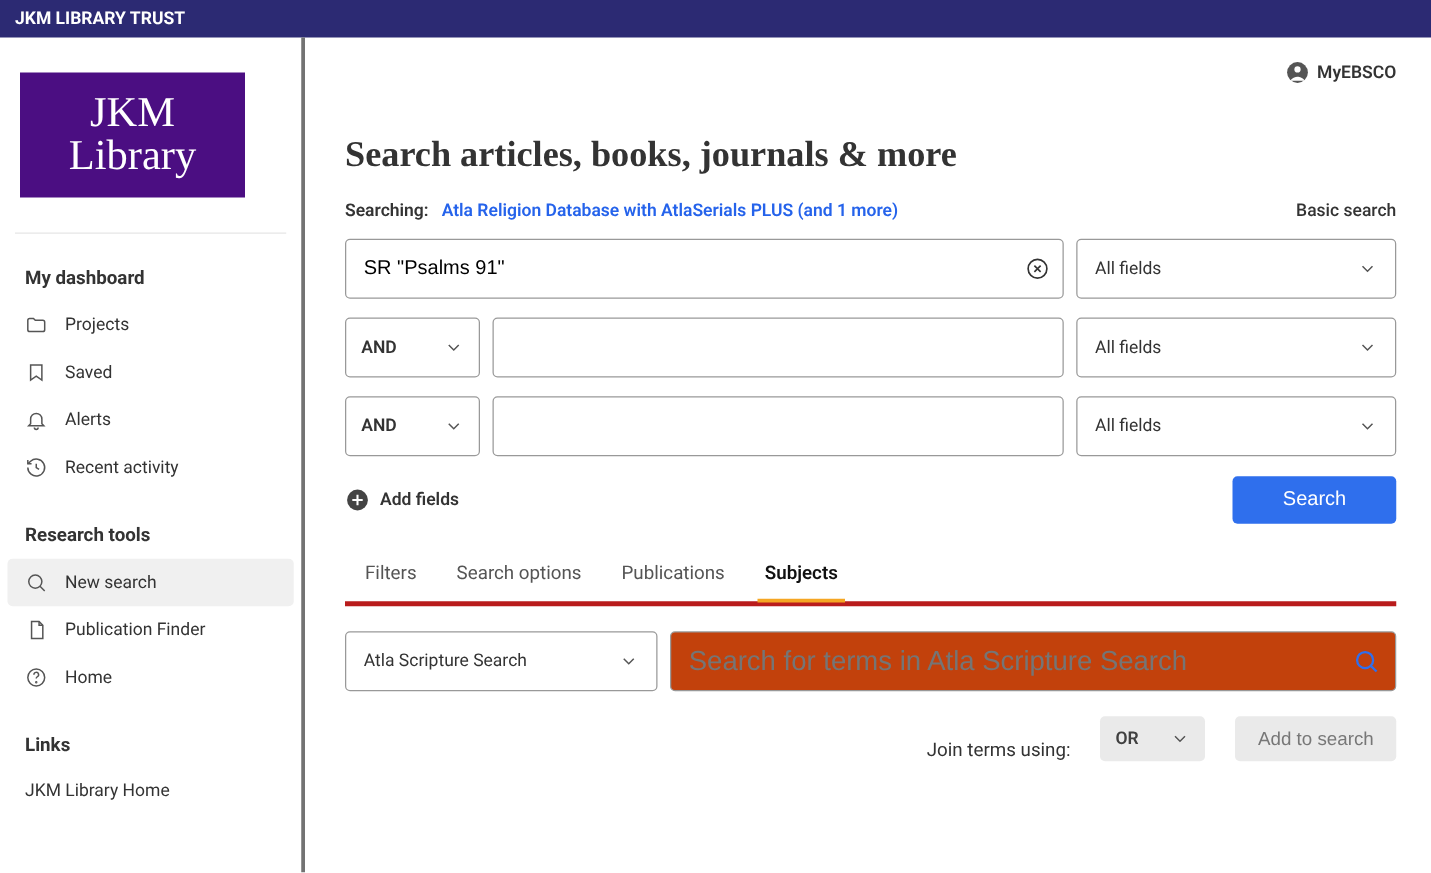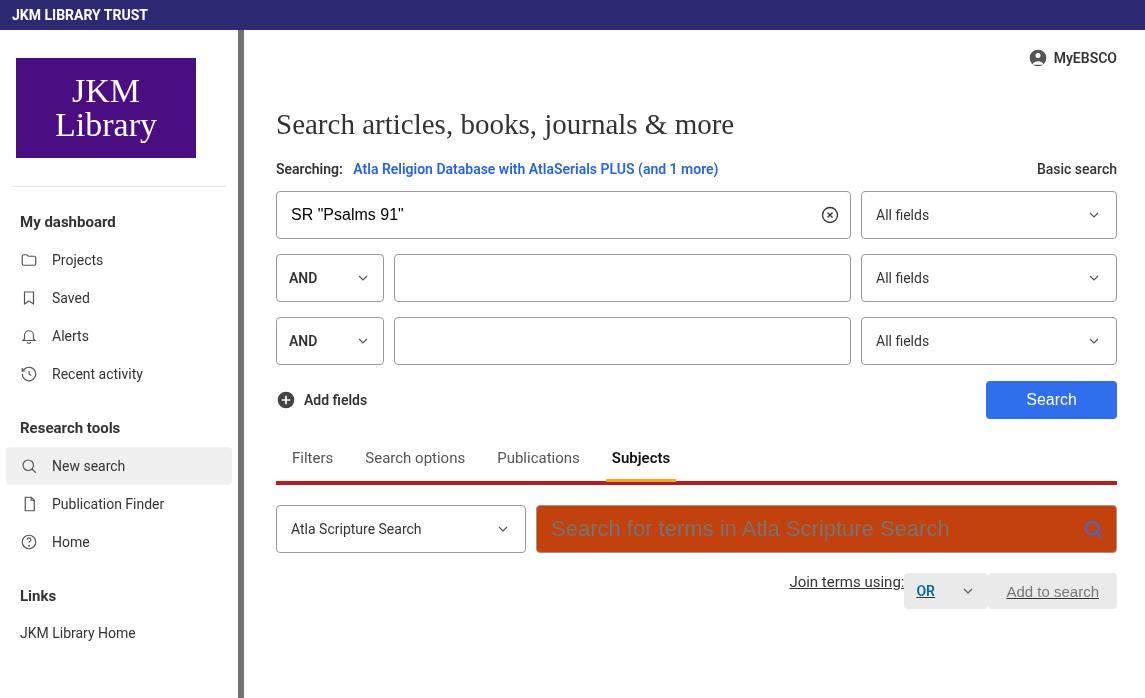--- a/index.html
+++ b/index.html
@@ -1,38 +1,38 @@
 <!DOCTYPE html>
 <html><head>
 <meta charset="utf-8">
 <style>
   * { margin: 0; padding: 0; box-sizing: border-box; }
   body { font-family: -apple-system, BlinkMacSystemFont, "Segoe UI", Roboto, sans-serif; color: #333; font-size: 14px; }
   .top-bar { background: #2c2a73; color: #fff; padding: 7px 12px; font-weight: 700; font-size: 14px; }
   .layout { display: flex; }
-  .sidebar { width: 244px; border-right: 6px solid #737373; min-height: calc(100vh - 30px); padding: 0 0 20px 0; }
+  .sidebar { width: 244px; border-right: 3px solid #737373; min-height: calc(100vh - 30px); padding: 0 0 20px 0; }
   .main { flex: 1; padding: 18px 28px 30px 32px; }
 
   .logo-wrap { padding: 28px 16px 24px; margin-bottom: 4px; }
   .logo { background: #4b0e82; color: #fff; width: 180px; height: 100px; display: flex; align-items: center; justify-content: center; flex-direction: column; font-family: "Brush Script MT", cursive; font-size: 34px; line-height: 1; }
   .logo-divider { border-top: 1px solid #e6e6e6; margin: 0 12px 18px; }
 
   .section-heading { font-weight: 700; font-size: 15px; padding: 8px 20px 10px; }
   .nav-item { display: flex; align-items: center; gap: 14px; padding: 10px 20px; cursor: pointer; color: #333; }
   .nav-item.active { background: #f0f0f0; border-radius: 4px; margin: 0 6px; padding: 10px 14px; }
   .nav-icon { width: 18px; height: 18px; display: inline-flex; align-items: center; justify-content: center; color: #555; flex-shrink: 0; }
   .nav-icon svg { width: 18px; height: 18px; stroke: currentColor; fill: none; stroke-width: 1.6; }
 
   .section-gap { height: 18px; }
 
   .top-right { display: flex; justify-content: flex-end; align-items: center; margin-bottom: 40px; }
   .myebsco { display: flex; align-items: center; gap: 6px; font-weight: 600; cursor: pointer; }
   .myebsco svg { width: 20px; height: 20px; fill: #555; }
 
-  .page-title { font-family: Georgia, "Times New Roman", serif; font-size: 29px; font-weight: 400; margin-bottom: 20px; }
+  .page-title { font-family: Georgia, "Times New Roman", serif; font-size: 29px; font-weight: 700; margin-bottom: 20px; }
 
   .searching-row { display: flex; justify-content: space-between; align-items: center; margin-bottom: 14px; }
   .searching-label { font-weight: 600; color: #333; font-size: 14px; }
   .db-link { color: #2563eb; font-weight: 600; cursor: pointer; }
   .basic-link { color: #333; font-weight: 500; cursor: pointer; }
 
   .search-rows { display: flex; flex-direction: column; gap: 15px; margin-bottom: 16px;}
   .search-row { display: flex; gap: 10px; align-items: stretch; }
   .bool-select { position: relative; display: flex; align-items: center; justify-content: space-between; width: 108px; border: 1px solid #999; border-radius: 4px; padding: 0 12px; height: 48px; cursor: pointer; font-weight: 600; background:#fff;}
   .field-select { position: relative; display: flex; align-items: center; justify-content: space-between; flex: 0 0 256px; border: 1px solid #999; border-radius: 4px; padding: 0 14px; height: 48px; cursor: pointer; background:#fff;}
@@ -53,23 +53,23 @@
   .tab.active { color: #111; font-weight: 600; }
   .tab.active::after { content: ""; position: absolute; left: -6px; right: -6px; bottom: -1px; height: 3px; background: #f5a623; }
 
   .subjects-row { display: flex; gap: 10px; margin-bottom: 20px; }
   .subject-select { position: relative; display: flex; align-items: center; justify-content: space-between; width: 250px; border: 1px solid #999; border-radius: 4px; padding: 0 14px; height: 48px; cursor: pointer; background:#fff;}
   .subject-input-wrap { flex: 1; position: relative; }
   .subject-input { width: 100%; height: 48px; border: 1px solid #999; border-radius: 4px; padding: 0 48px 0 14px; font-size: 22px; background:#c2410c;}
   .subject-search-btn { position: absolute; right: 8px; top: 50%; transform: translateY(-50%); width: 32px; height: 32px; display: flex; align-items: center; justify-content: center; cursor: pointer; }
   .subject-search-btn svg { width: 22px; height: 22px; stroke: #2f6fed; fill: none; stroke-width: 2; }
 
-  .join-row { display: flex; justify-content: flex-end; align-items: flex-start; gap: 0; text-decoration: underline; }
+  .join-row { display: flex; justify-content: flex-end; align-items: flex-end; gap: 24px; }
   .join-label { font-size: 15px; }
-  .join-select { display: flex; align-items: center; justify-content: space-between; width: 84px; background: #eaeaea; border-radius: 4px; padding: 0 12px; height: 36px; cursor: pointer; color: #0369a1; font-weight: 600;}
+  .join-select { display: flex; align-items: center; justify-content: space-between; width: 84px; background: #eaeaea; border-radius: 4px; padding: 0 12px; height: 36px; cursor: pointer; color: #404040; font-weight: 600;}
   .add-to-search { background: #eaeaea; color: #777; border: none; border-radius: 4px; padding: 0 18px; height: 36px; cursor: not-allowed; font-size: 15px;}
 </style>
 </head>
 <body>
 
 <div class="top-bar">
   <span>JKM LIBRARY TRUST</span>
 </div>
 
 <div class="layout">

